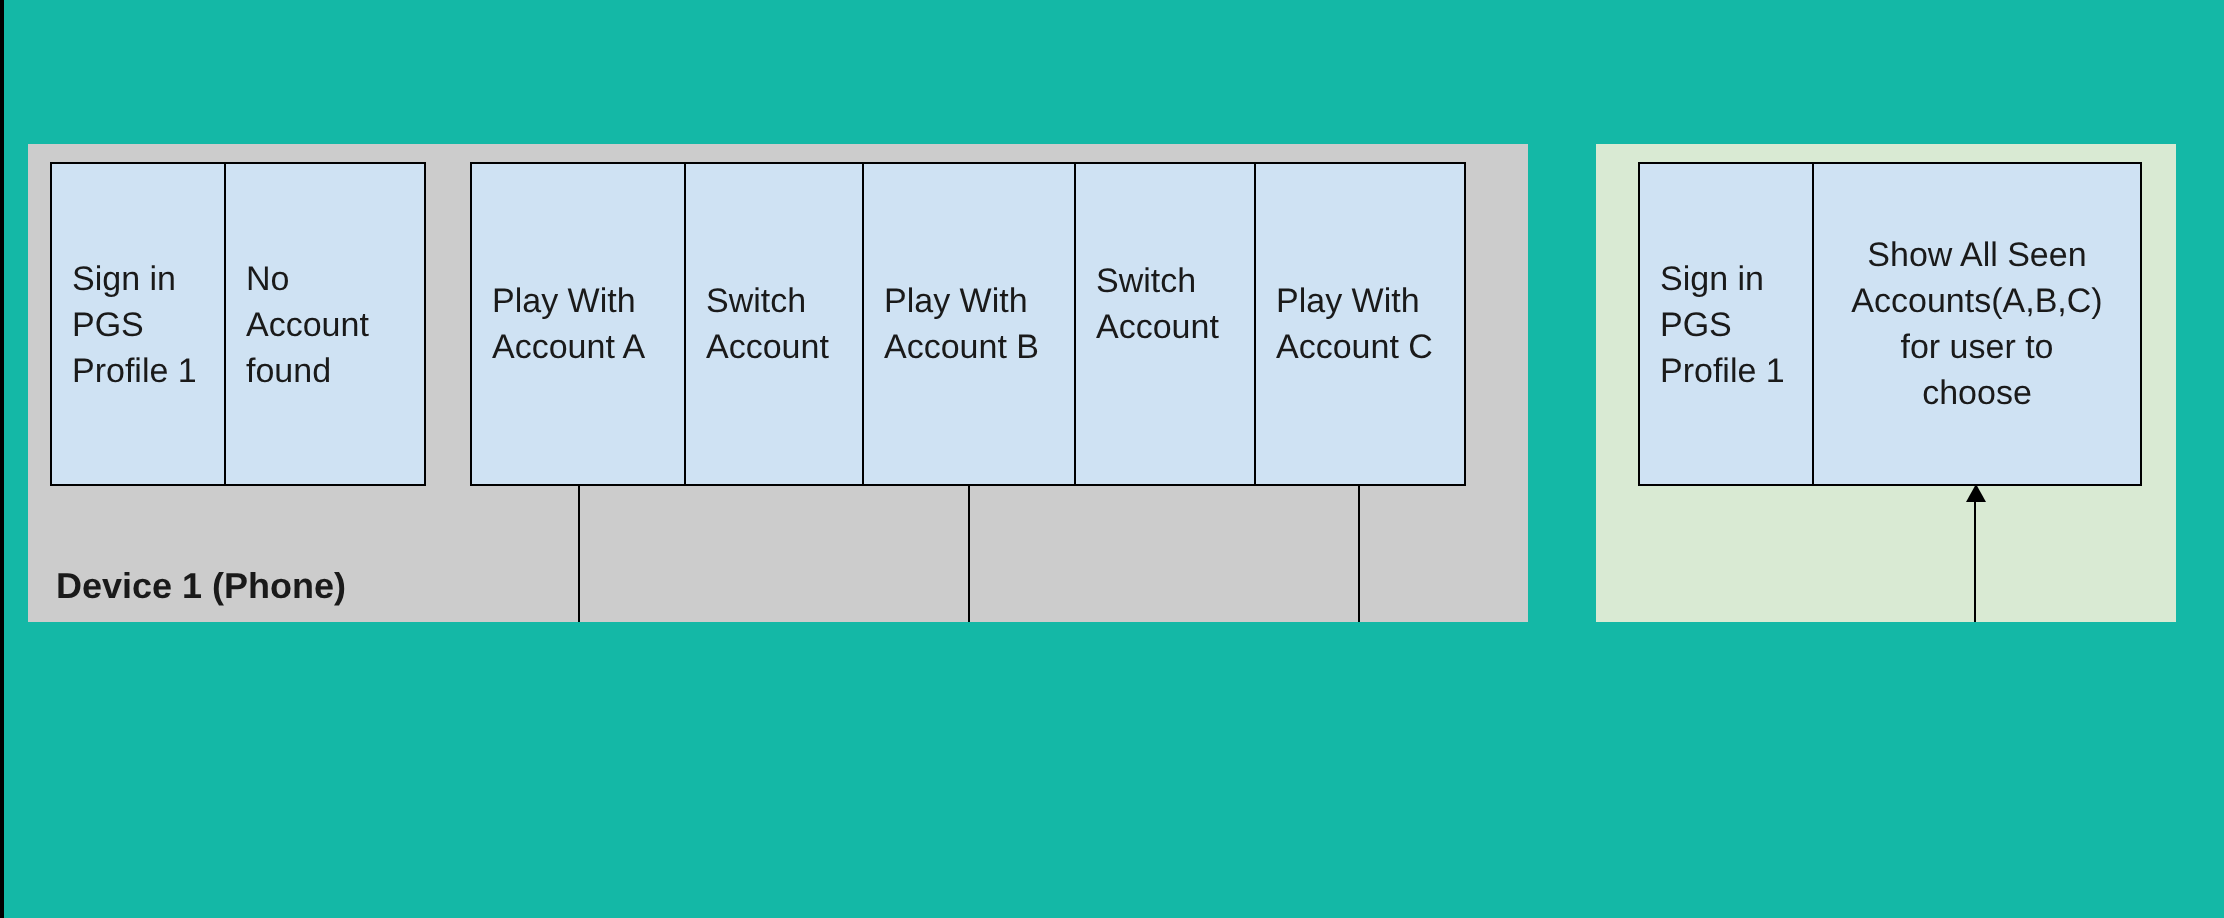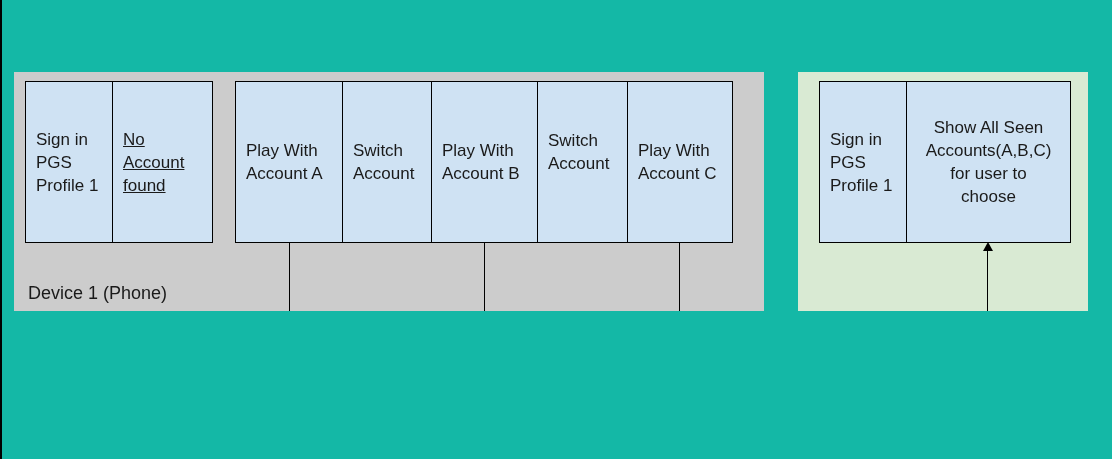--- a/index.html
+++ b/index.html
@@ -15,40 +15,40 @@
   .box{
     position:absolute;top:81px;height:162px;box-sizing:border-box;
     background:#cfe2f3;border:1px solid #000;
     display:flex;align-items:center;
     font-size:17px;line-height:23px;color:#1a1a1a;
     white-space:pre-line;padding-left:10px;padding-right:4px;
   }
   .box.centered{justify-content:center;text-align:center;padding-left:4px;}
   .box .lift{transform:translateY(-10px);}
   #b-signin1{left:23px;width:88px;}
-  #b-noaccount{left:110px;width:101px;text-decoration:underline;}
+  #b-noaccount{left:110px;width:101px;}
   #b-playA{left:233px;width:108px;}
   #b-switch1{left:340px;width:90px;}
   #b-playB{left:429px;width:107px;}
   #b-switch2{left:535px;width:91px;}
   #b-playC{left:625px;width:106px;}
   #b-signin2{left:817px;width:88px;}
   #b-showall{left:904px;width:165px;}
   .connector{position:absolute;top:242px;height:69px;width:1px;background:#000;}
   #conn-a{left:287px;}
   #conn-b{left:482px;}
   #conn-c{left:677px;}
   .arrow-line{position:absolute;left:985px;top:250px;height:61px;width:1px;background:#000;}
   .arrow-head{
     position:absolute;left:981px;top:242px;width:0;height:0;
     border-left:5px solid transparent;border-right:5px solid transparent;
     border-bottom:9px solid #000;
   }
   .device-label{
-    position:absolute;top:283px;font-size:18px;color:#1a1a1a;white-space:nowrap;
+    position:absolute;top:283px;font-size:18px;color:#1a1a1a;white-space:nowrap;font-weight:bold;
   }
   #label-d1{left:26px;}
   #label-d2{left:804px;}
 </style>
 </head>
 <body>
 
 <div class="canvas">
 
   <div class="container device1-container"></div>

